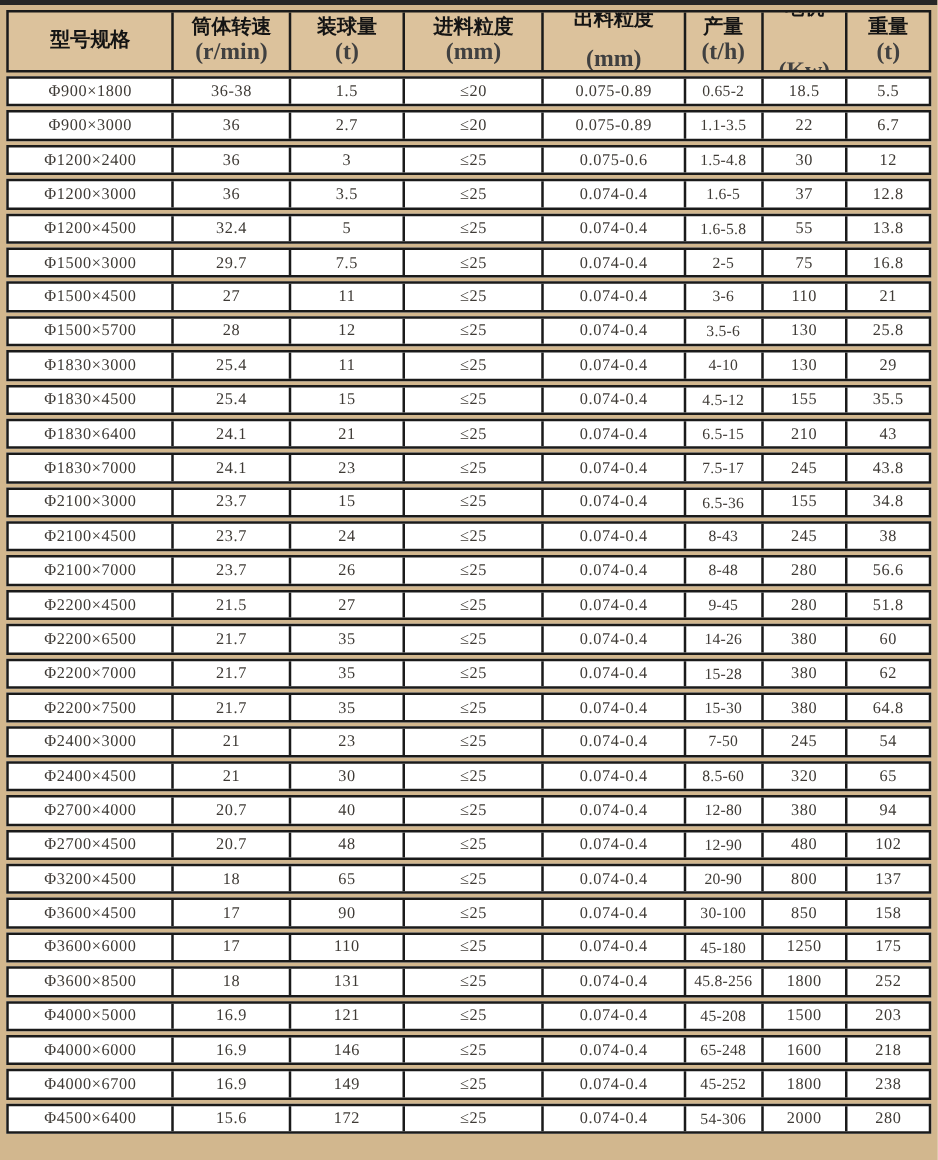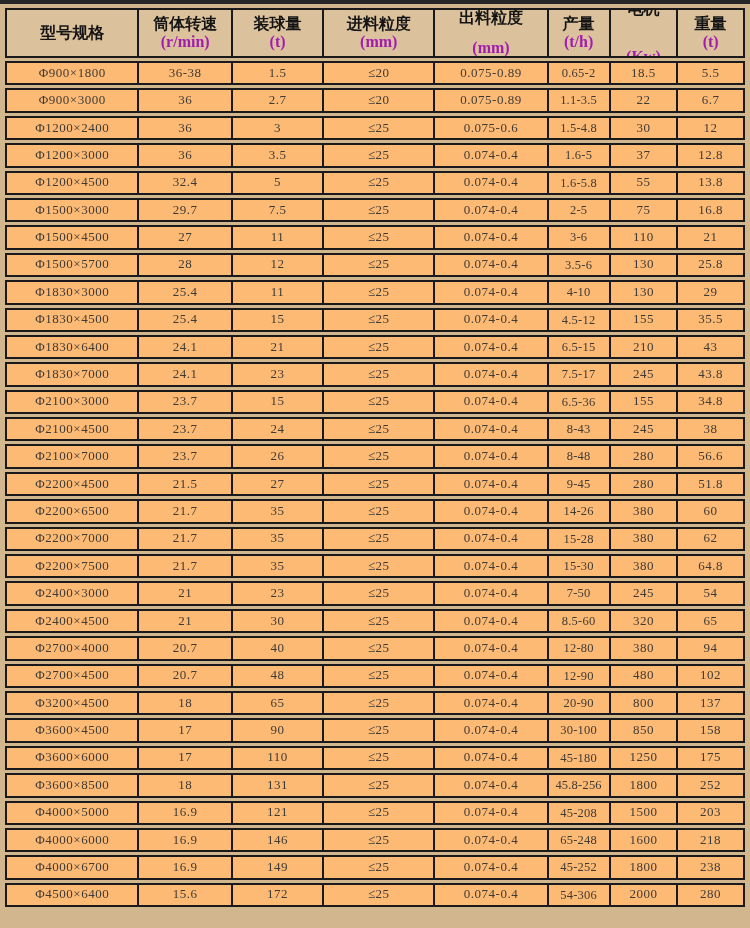--- a/index.html
+++ b/index.html
@@ -25,21 +25,21 @@
     height:50px;
     background:#dcc29c;
     border:2px solid #1a1a1a;
     box-sizing:border-box;
     margin-bottom:3px;
   }
   .drow{
     display:flex;
     align-items:stretch;
     height:24.4px;
-    background:#fdba74;
+    background:#ffffff;
     border:2px solid #1a1a1a;
     box-sizing:border-box;
     margin-bottom:3px;
   }
   .hcell,.dcell{
     display:flex;
     flex-direction:column;
     align-items:center;
     justify-content:center;
     box-sizing:border-box;
@@ -57,22 +57,22 @@
   .htitle{
     font-family:"Liberation Sans","DejaVu Sans",sans-serif;
     font-weight:bold;
     font-size:16px;
     color:#141414;
     white-space:nowrap;
   }
   .hunit{
     font-family:"Liberation Serif","DejaVu Serif",serif;
     font-weight:bold;
-    font-size:16px;
-    color:#a21caf;
+    font-size:19px;
+    color:#404040;
     white-space:nowrap;
   }
   
   .c0{flex:0 0 18.0%;}
   .c1{flex:0 0 12.7%;}
   .c2{flex:0 0 12.4%;}
   .c3{flex:0 0 15.1%;}
   .c4{flex:0 0 15.4%;gap:12px;}
   .c5{flex:1 0 8.4%;}
   .c6{flex:0 0 9.2%;gap:30px;}

